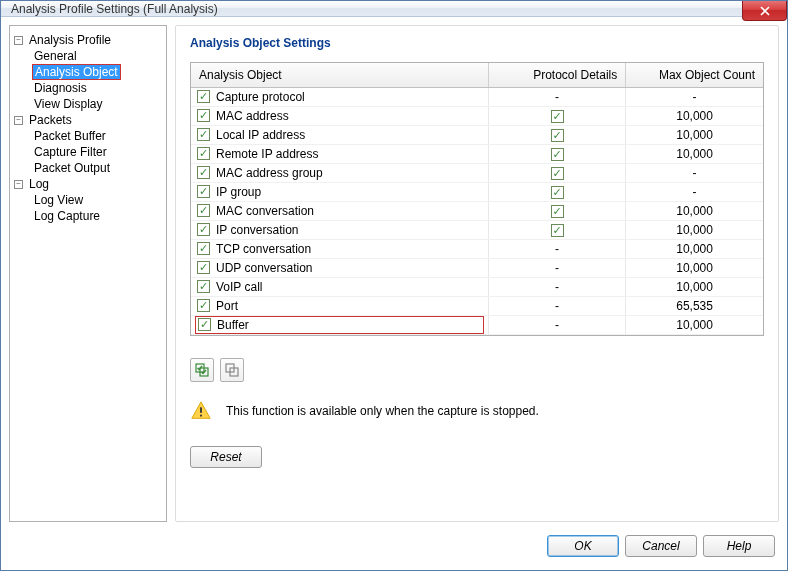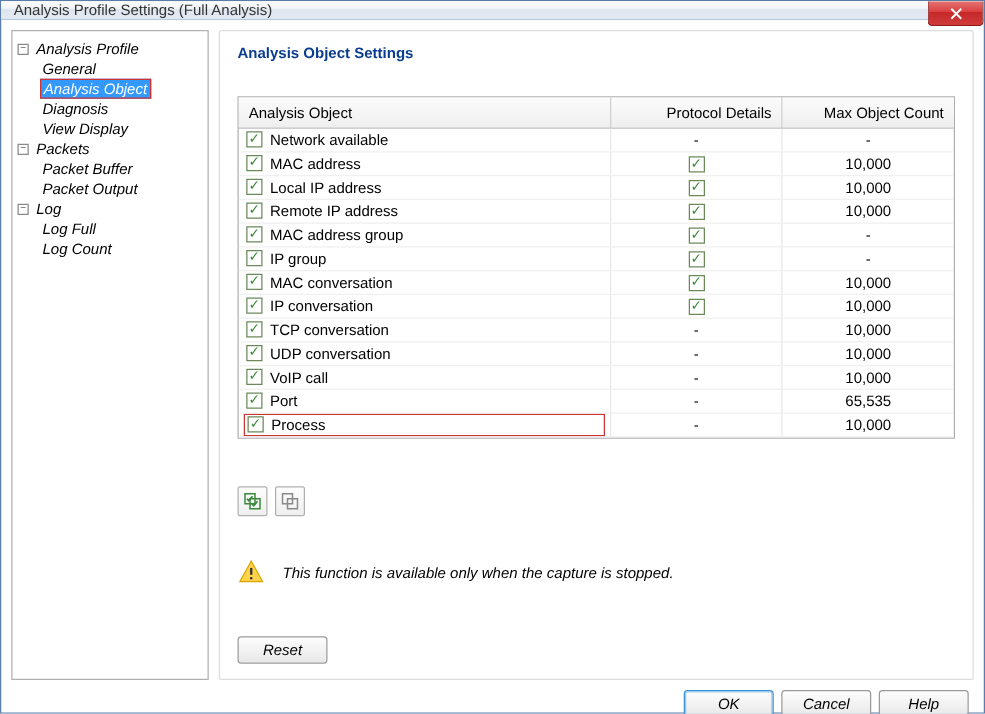--- a/index.html
+++ b/index.html
@@ -76,38 +76,36 @@
   align-items: center;
   justify-content: center;
   font-size: 8px;
   line-height: 1;
   color: #555;
   margin-right: 4px;
 }
 .tree-children { padding-left: 18px; text-align: center; }
 .tree-label {
   padding: 0 2px;
-  font-style: italic;
 }
 .tree-label.selected {
   background: #3399ff;
   color: #fff;
 }
 .tree-label.highlighted {
   border: 1.5px solid #cc3333;
   padding: 0 2px;
 }
 .right-panel {
   flex: 1;
   border: 1px solid #dcdcdc;
   border-radius: 2px;
   padding: 10px 14px 12px 14px;
   display: flex;
   flex-direction: column;
-  gap: 16px;
 }
 .section-title {
   color: #0a3d8f;
   font-weight: bold;
   font-size: 12px;
   margin-bottom: 12px;
 }
 .table-wrap {
   border: 1px solid #b0b0b0;
   background: #fff;
@@ -169,21 +167,20 @@
   display: flex; align-items: center; justify-content: center;
   cursor: pointer;
   border-radius: 2px;
 }
 .icon-btn svg { width: 14px; height: 14px; }
 .info-row {
   margin-top: 18px;
   display: flex;
   align-items: center;
   gap: 14px;
-  font-style: italic;
 }
 .warn-icon {
   width: 22px; height: 22px;
 }
 .reset-row { margin-top: 24px; }
 .btn {
   min-width: 72px;
   height: 22px;
   border: 1px solid #9a9a9a;
   background: linear-gradient(to bottom, #fdfdfd, #e8e8e8);
@@ -245,34 +242,37 @@
 
       <div class="tree-node">
         <span class="tree-toggle">−</span>
         <span class="tree-label">Packets</span>
       </div>
       <div class="tree-children">
         <div class="tree-node">
             <span class="tree-label">Packet Buffer</span>
           </div>
         <div class="tree-node">
+            <span class="tree-label">Capture Filter</span>
+          </div>
+        <div class="tree-node">
             <span class="tree-label">Packet Output</span>
           </div>
       </div>
 
       <div class="tree-node">
         <span class="tree-toggle">−</span>
         <span class="tree-label">Log</span>
       </div>
       <div class="tree-children">
         <div class="tree-node">
-            <span class="tree-label">Log Full</span>
-          </div>
-        <div class="tree-node">
-            <span class="tree-label">Log Count</span>
+            <span class="tree-label">Log View</span>
+          </div>
+        <div class="tree-node">
+            <span class="tree-label">Log Capture</span>
           </div>
       </div>
     </div>
 
     <div class="right-panel">
       <div class="section-title">Analysis Object Settings</div>
 
       <div class="table-wrap">
         <table>
           <colgroup>
@@ -285,21 +285,21 @@
               <th>Analysis Object</th>
               <th>Protocol Details</th>
               <th>Max Object Count</th>
             </tr>
           </thead>
           <tbody id="rows-body">
               <tr>
                 <td>
                   <div class="cell-with-check">
                     <span class="chk">✓</span>
-                    <span>Network available</span>
+                    <span>Capture protocol</span>
                   </div>
                 </td>
                 <td>-</td>
                 <td>-</td>
               </tr>
               <tr>
                 <td>
                   <div class="cell-with-check">
                     <span class="chk">✓</span>
                     <span>MAC address</span>
@@ -405,21 +405,21 @@
                     <span>Port</span>
                   </div>
                 </td>
                 <td>-</td>
                 <td>65,535</td>
               </tr>
               <tr class="row-highlight">
                 <td>
                   <div class="cell-with-check">
                     <span class="chk">✓</span>
-                    <span>Process</span>
+                    <span>Buffer</span>
                   </div>
                 </td>
                 <td>-</td>
                 <td>10,000</td>
               </tr>
             </tbody>
         </table>
       </div>
 
       <div class="icon-row">

